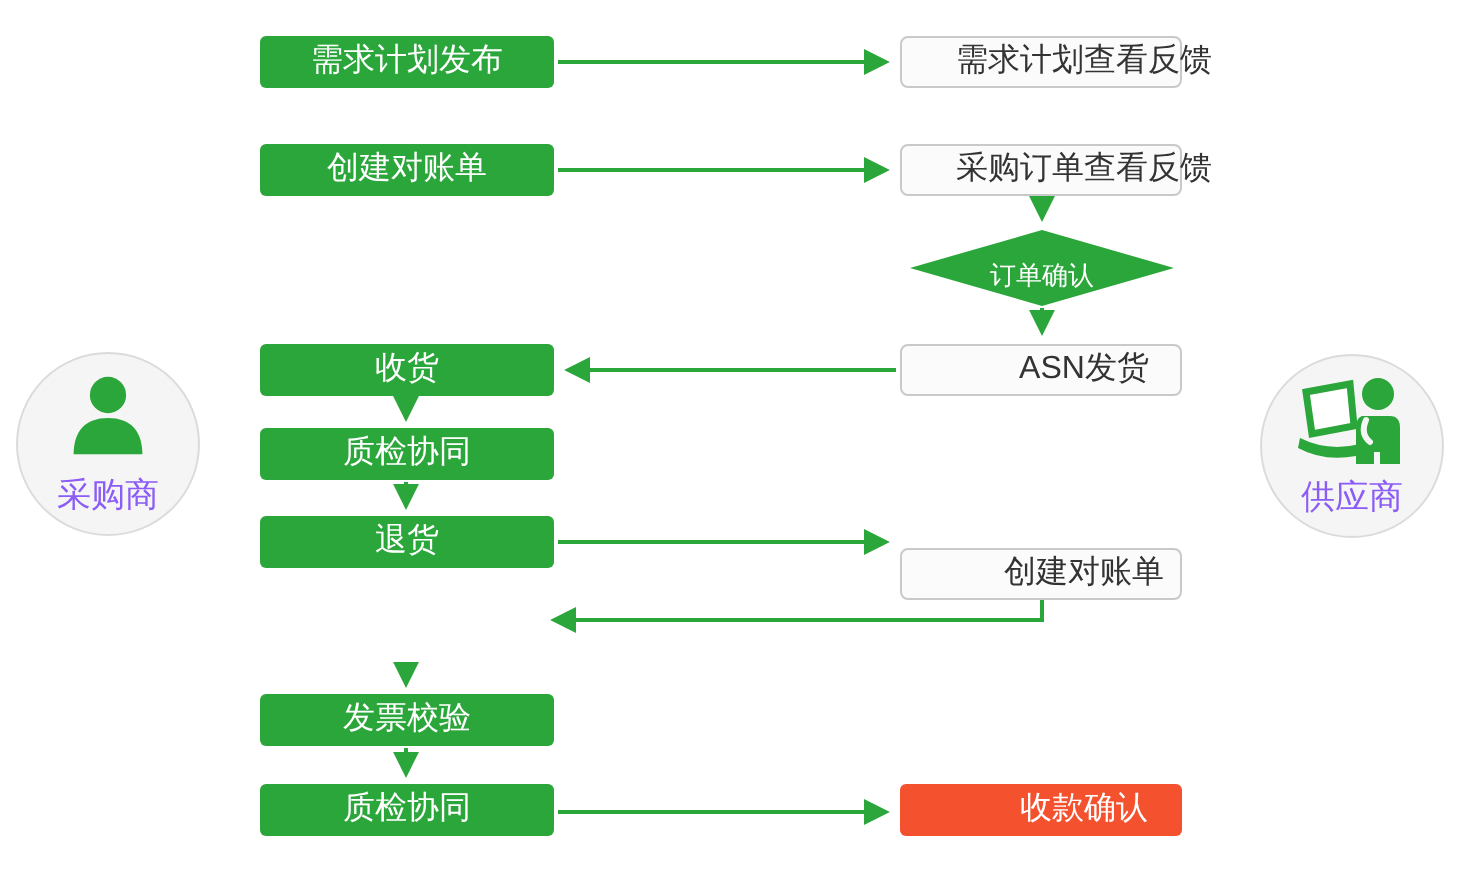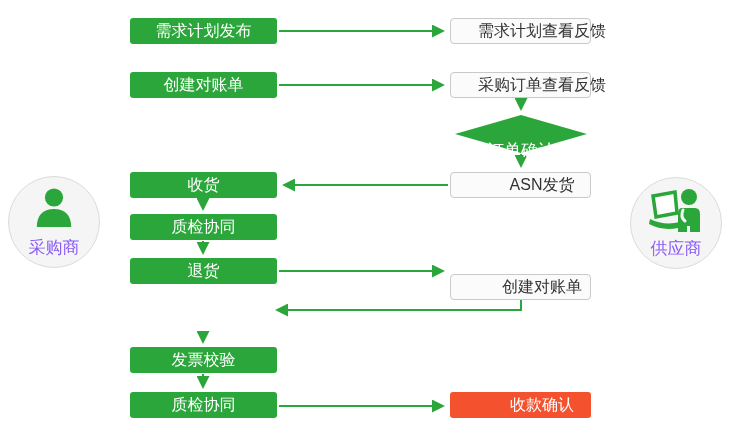--- a/index.html
+++ b/index.html
@@ -22,22 +22,22 @@
     font-size:16px;line-height:1;box-sizing:border-box;white-space:nowrap;
   }
   .col-left{left:130px;width:147px;}
   .col-right{left:450px;width:141px;padding-left:43px;}
   .green-box{background:var(--green);color:#fff;border-radius:3px;}
   .white-box{background:var(--box-bg);border:1px solid var(--box-border);border-radius:4px;color:var(--text-dark);}
   .red-box{background:var(--red);color:#fff;border-radius:3px;}
   .diamond{position:absolute;width:134px;height:40px;}
   .diamond svg{position:absolute;left:0;top:0;}
   .diamond .diamond-label{
-    position:absolute;left:0;top:16px;width:100%;height:100%;
-    display:flex;align-items:center;justify-content:center;font-size:17px;
+    position:absolute;left:0;top:4px;width:100%;height:100%;
+    display:flex;align-items:center;justify-content:center;font-size:13px;
   }
   .diamond-label.on-green{color:#fff;}
   .diamond-label.on-gray{color:#444;}
   .actor{
     position:absolute;width:92px;height:92px;border-radius:50%;
     background:var(--circle-bg);border:1px solid var(--circle-border);
     display:flex;flex-direction:column;align-items:center;justify-content:flex-end;
     box-sizing:border-box;padding-bottom:8px;
   }
   .actor .icon{position:absolute;top:10px;left:0;width:100%;display:flex;justify-content:center;}

